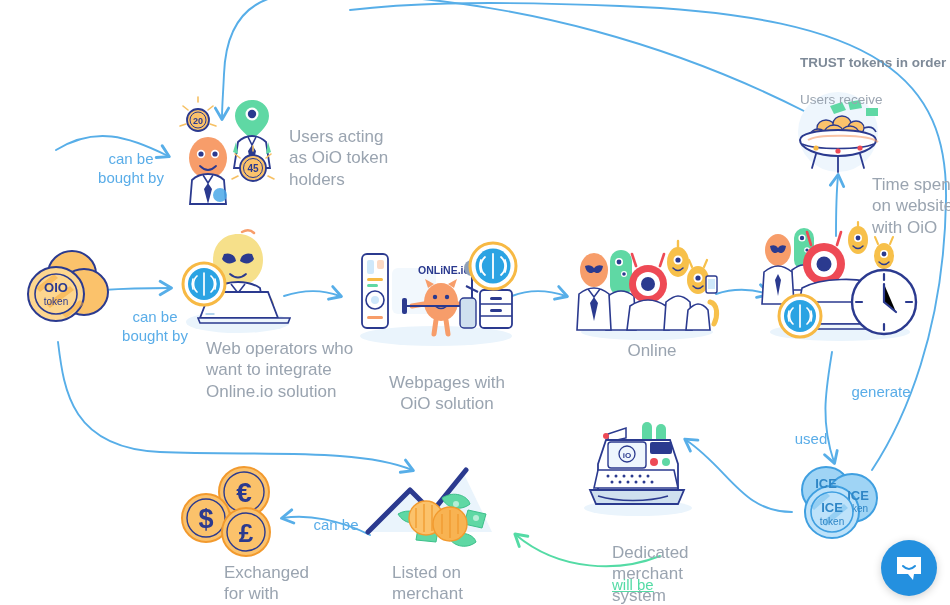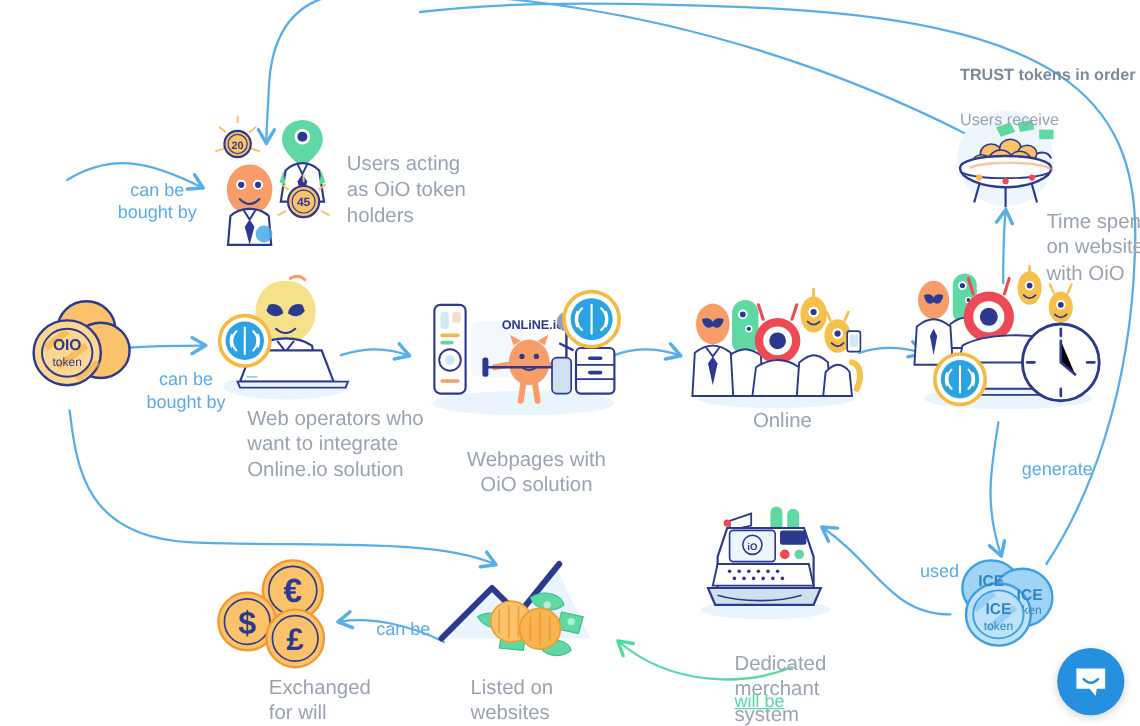--- a/index.html
+++ b/index.html
@@ -514,35 +514,35 @@
 OiO solution</div>
 
   <div class="lbl lbl-node center" style="left:602px;top:340px;width:100px;">Online</div>
 
   <div class="lbl lbl-node" style="left:872px;top:174px;width:90px;">Time spent
 on website
 with OiO</div>
 
   <div class="lbl lbl-arrow" style="left:836px;top:383px;width:90px;">generate</div>
 
-  <div class="lbl lbl-arrow" style="left:748px;top:430px;width:70px;margin-top:38px;">used</div>
+  <div class="lbl lbl-arrow" style="left:776px;top:430px;width:70px;">used</div>
 
   <div class="lbl lbl-node" style="left:612px;top:509px;width:110px;margin-top:33px;">Dedicated
 merchant
 system</div>
 
   <div class="lbl lbl-arrow-green" style="left:612px;top:576px;width:80px;text-decoration:underline;">will be</div>
 
   <div class="lbl lbl-node" style="left:392px;top:562px;width:120px;">Listed on
-websites</div>
+merchant</div>
 
   <div class="lbl lbl-arrow" style="left:296px;top:516px;width:80px;">can be</div>
 
   <div class="lbl lbl-node" style="left:224px;top:562px;width:110px;">Exchanged
-for will</div>
+for with</div>
 
   <div id="intercom">
     <svg width="28" height="27" viewBox="0 0 28 27">
       <path d="M2,2 h24 v17 h-7 l-1,6 l-5,-6 h-11 z" fill="#ffffff"></path>
       <path d="M8,11 q6,6 12,0" fill="none" stroke="#2490df" stroke-width="2" stroke-linecap="round"></path>
     </svg>
   </div>
 
 </div>
 

